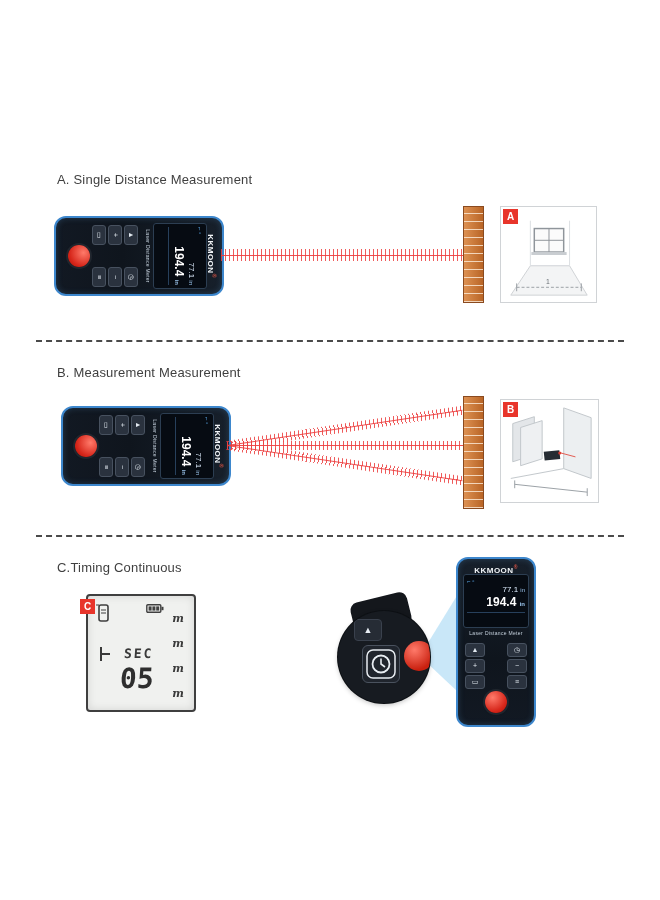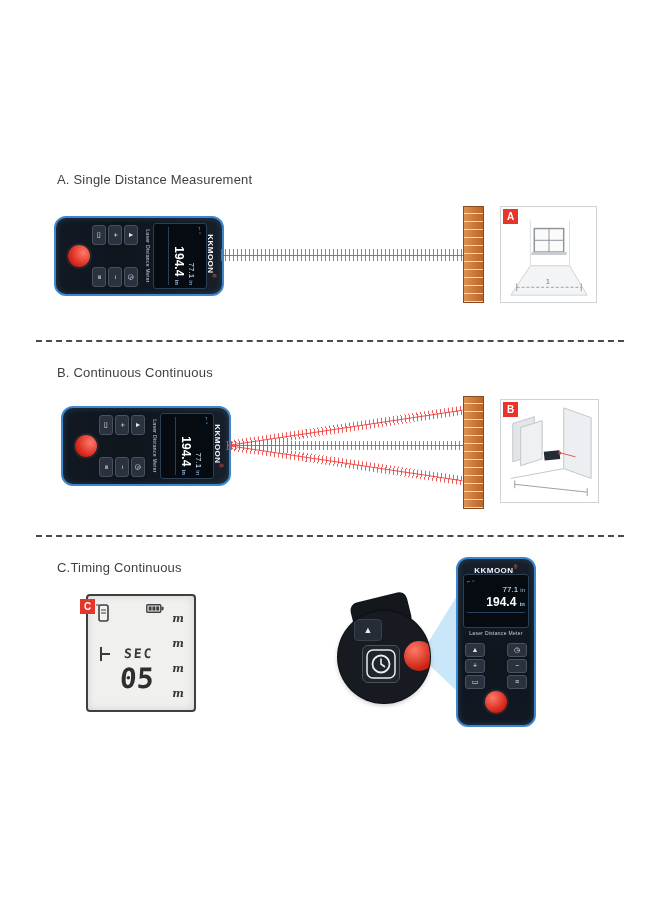--- a/index.html
+++ b/index.html
@@ -154,21 +154,21 @@
     <rect x="31" y="46" width="36" height="3" fill="#c9cdd1"></rect>
     <line x1="16" y1="82" x2="82" y2="82" stroke="#9aa0a5" stroke-dasharray="3,2"></line>
     <line x1="16" y1="78" x2="16" y2="86" stroke="#9aa0a5"></line>
     <line x1="82" y1="78" x2="82" y2="86" stroke="#9aa0a5"></line>
     <text x="46" y="79" font-size="7" fill="#6a7076">1</text>
   </svg>
 </div>
 
 <div class="sep sep-1"></div>
 
-<div class="sec-title title-b">B. Continuous Continuous</div>
+<div class="sec-title title-b">B. Measurement Measurement</div>
 
 <div class="device-h dev-b">
   <div class="device">
     <div class="dev-brand"><span>KKMOON</span><span class="reg">®</span></div>
     <div class="dev-screen">
       <div class="scr-icons">⌐ ▫</div>
       <div class="scr-line1"><span>77.1</span> <span class="scr-unit">in</span></div>
       <div class="scr-line2"><span>194.4</span> <span class="scr-unit">in</span></div>
       <div class="scr-foot"></div>
     </div>

